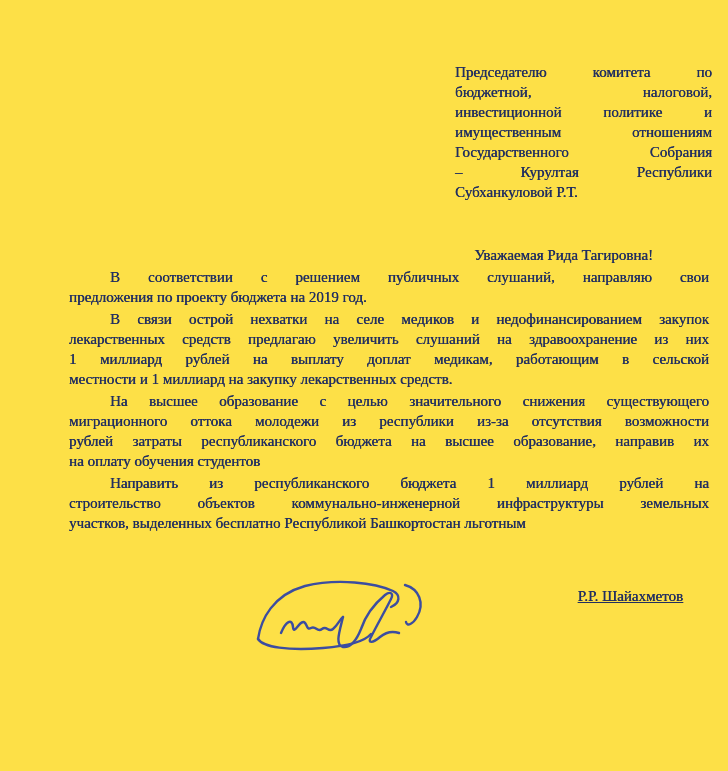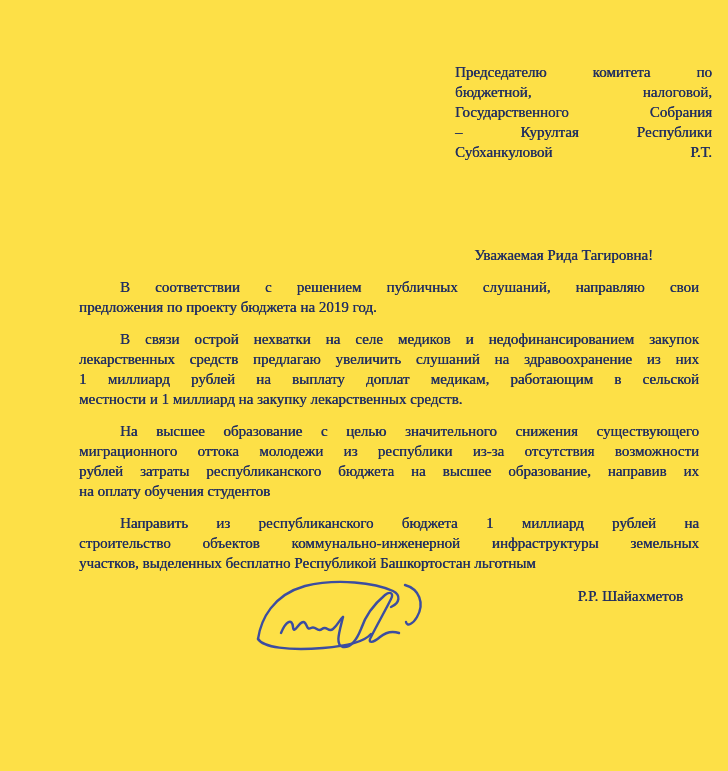--- a/index.html
+++ b/index.html
@@ -29,51 +29,54 @@
     left: 67px;
     top: 245px;
     width: 644px;
     font-size: 15px;
     line-height: 20px;
   }
   .salutation {
     text-align: right;
     padding-right: 58px; 
   }
-  .para { margin: 12px; }
+  .para { margin: 2px; }
   .para .line { text-align: justify; text-align-last: justify; }
   .para .line:first-of-type { text-indent: 41px; }
   .para .line:last-of-type { text-align-last: left; }
   .sig-svg {
     position: absolute;
     left: 253px;
     top: 577px;
     width: 175px;
     height: 80px;
   }
   .sig-name {
     position: absolute;
     right: 45px;
     top: 586px;
     font-size: 15px;
     line-height: 20px;
+    text-decoration: underline;
   }
 </style>
 </head>
 <body>
 
 <div class="page">
 
   <div class="recipient">
 
       <div class="r-line">Председателю комитета по</div>
 
       <div class="r-line">бюджетной, налоговой,</div>
 
+      <div class="r-line">инвестиционной политике и</div>
 
+      <div class="r-line">имущественным отношениям</div>
 
       <div class="r-line">Государственного Собрания</div>
 
       <div class="r-line">– Курултая Республики</div>
 
 
       <div class="r-line">Субханкуловой Р.Т.</div>
 
   </div>
 

